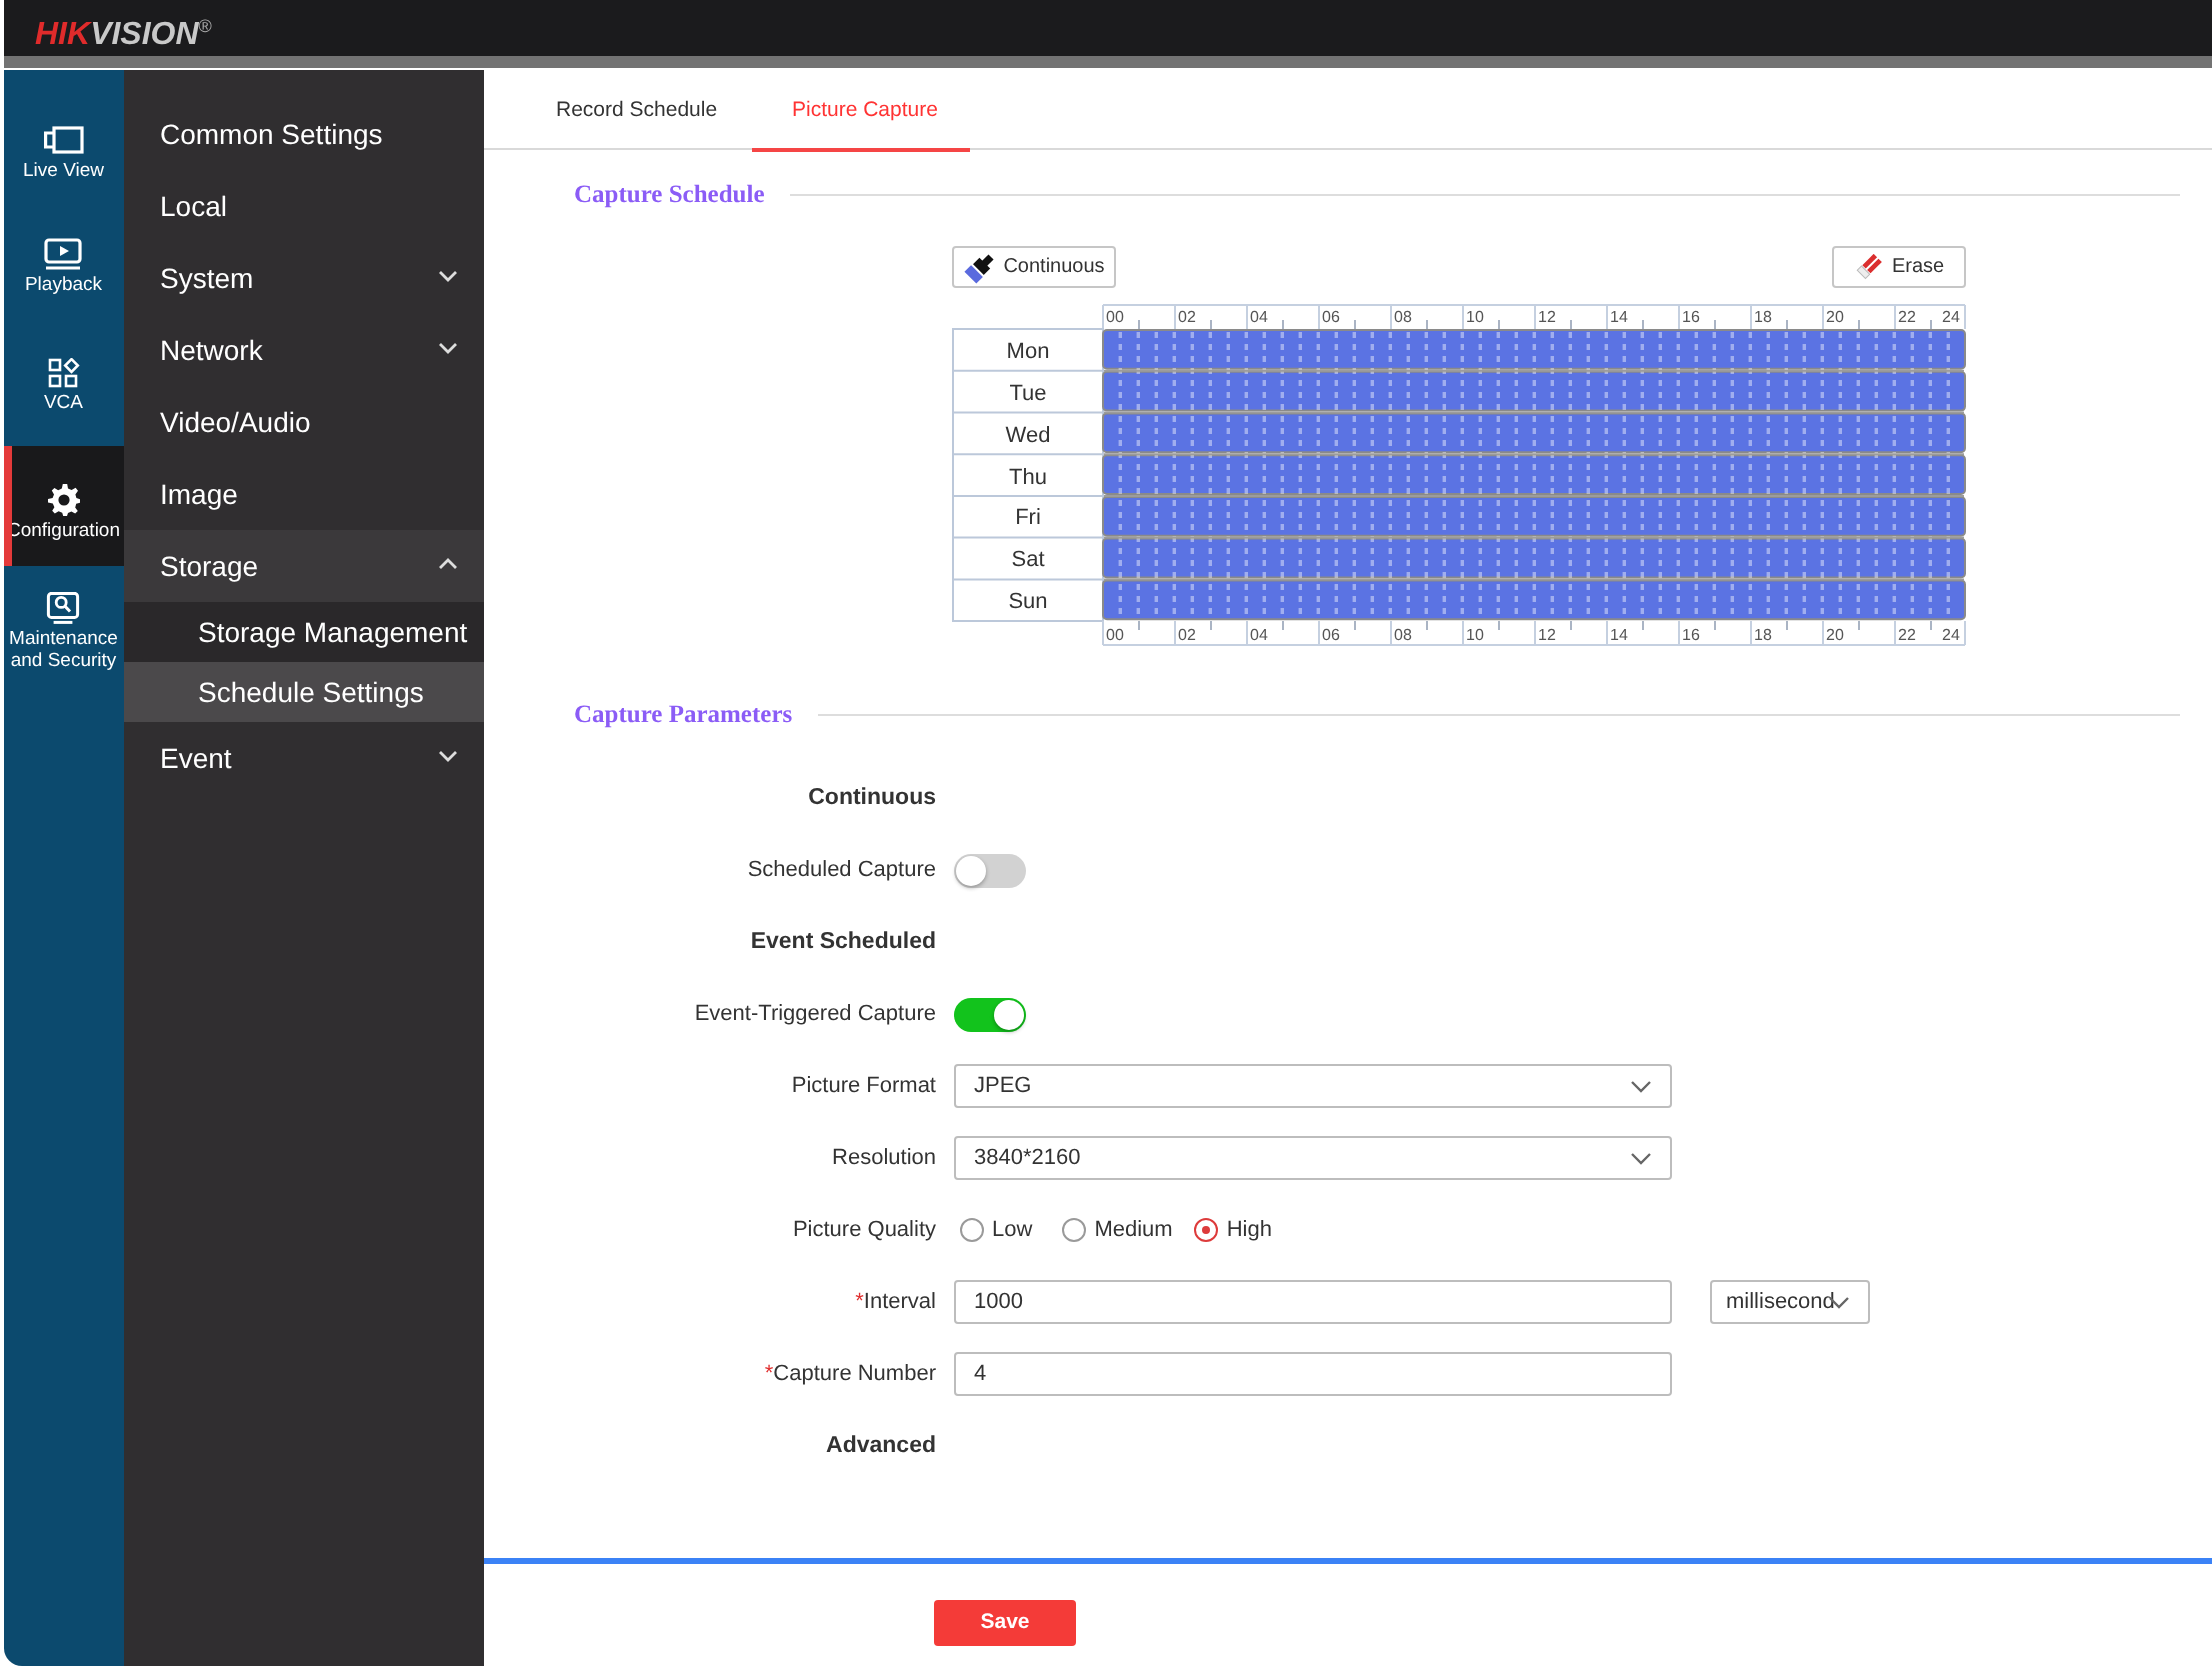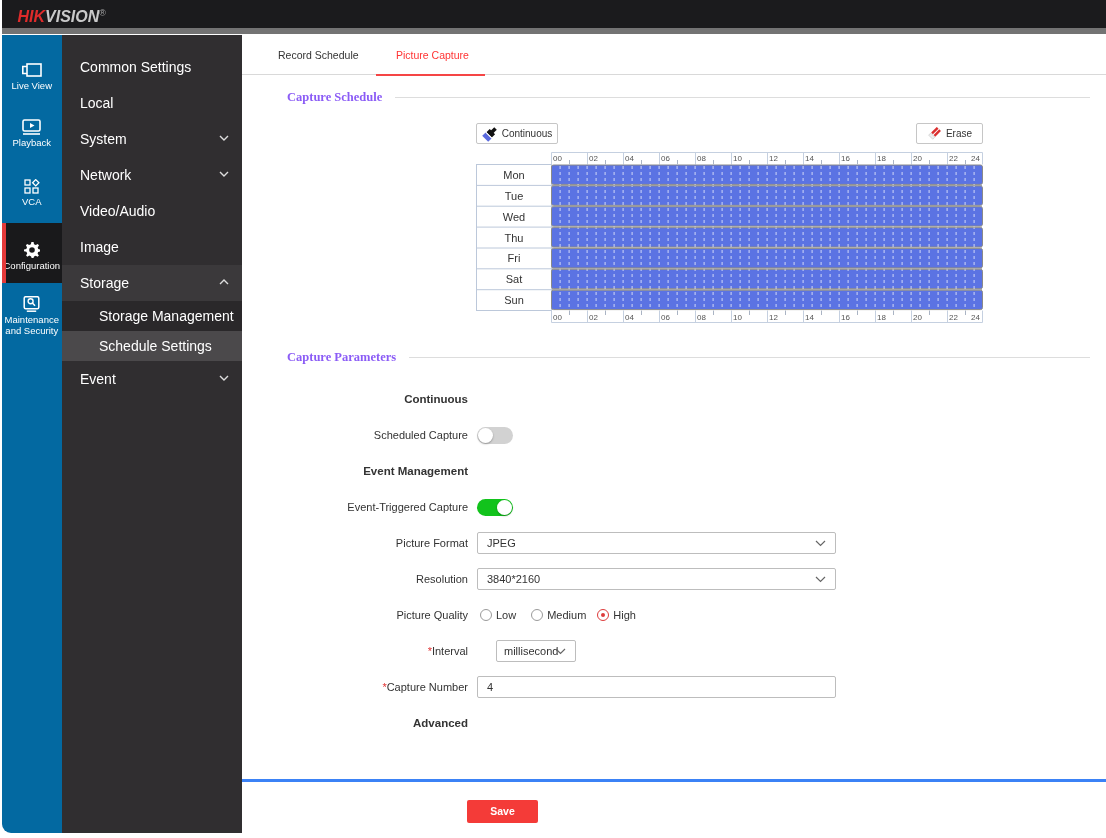--- a/index.html
+++ b/index.html
@@ -8,21 +8,21 @@
 .abs { position:absolute; }
 
 
 #topbar { left:1.5px; top:0; width:1104.5px; height:34px; background:#1b1b1d; border-bottom:6px solid #737373; }
 #logo { left:16px; top:8px; font-size:16px; font-weight:bold; font-style:italic;
   letter-spacing:0px; color:#c9c9c9; }
 #logo .red { color:#e02b2b; }
 #logo .reg { font-size:9px; font-style:normal; font-weight:normal; vertical-align:6px; color:#aaa; }
 
 
-#iconcol { left:1.5px; top:35px; width:60.5px; height:798px; background:#0369a1; border-bottom-left-radius:9px; }
+#iconcol { left:1.5px; top:35px; width:60.5px; height:798px; background:#0c4a6e; border-bottom-left-radius:9px; }
 .navitem { position:absolute; left:0; width:60.5px; text-align:center; color:#fff; }
 .navitem .lbl { font-size:9.5px; line-height:11px; color:#fff; }
 .navitem svg { display:block; margin:0 auto 2px auto; }
 #nav-config { background:#19191b; }
 #nav-config .redbar { position:absolute; left:0; top:0; width:4px; height:100%; background:#e43a3a; }
 
 
 #menucol { left:62px; top:35px; width:180px; height:798px; background:#302e30; }
 .mitem { position:absolute; left:0; width:180px; height:36px; line-height:36px;
   color:#fff; font-size:14px; font-weight:normal; padding-left:18px; }
@@ -348,21 +348,21 @@
     </div>
   <div class="frow" style="top:383px;">
       <div class="flabel">Scheduled Capture</div>
     <div class="fctrl">
         <div class="toggle off">
           <div class="knob"></div>
         </div>
       </div>
     </div>
   <div class="frow" style="top:419px;">
-      <div class="flabel"><b>Event Management</b></div>
+      <div class="flabel"><b>Event Scheduled</b></div>
     </div>
   <div class="frow" style="top:455px;">
       <div class="flabel">Event-Triggered Capture</div>
     <div class="fctrl">
         <div class="toggle on">
           <div class="knob"></div>
         </div>
       </div>
     </div>
   <div class="frow" style="top:491px;">
@@ -388,20 +388,21 @@
         <span class="rlbl">Low</span>
       <span class="radio" style="margin-left:15px;"></span>
         <span class="rlbl">Medium</span>
       <span class="radio sel" style="margin-left:11px;"></span>
         <span class="rlbl">High</span>
     </div>
     </div>
   <div class="frow" style="top:599px;">
       <div class="flabel"><span class="red">*</span>Interval</div>
     <div class="fctrl">
+        <div class="inpbox">1000</div>
       <div class="selbox" style="width:80px; margin-left:19px; padding-left:7px;">millisecond<span class="carr"><svg width="11" height="7" viewBox="0 0 11 7">
               <path d="M1 1 L5.5 5.5 L10 1" fill="none" stroke="#666" stroke-width="1.2"></path>
             </svg></span></div>
       </div>
     </div>
   <div class="frow" style="top:635px;">
       <div class="flabel"><span class="red">*</span>Capture Number</div>
     <div class="fctrl">
         <div class="inpbox">4</div>
       </div>

